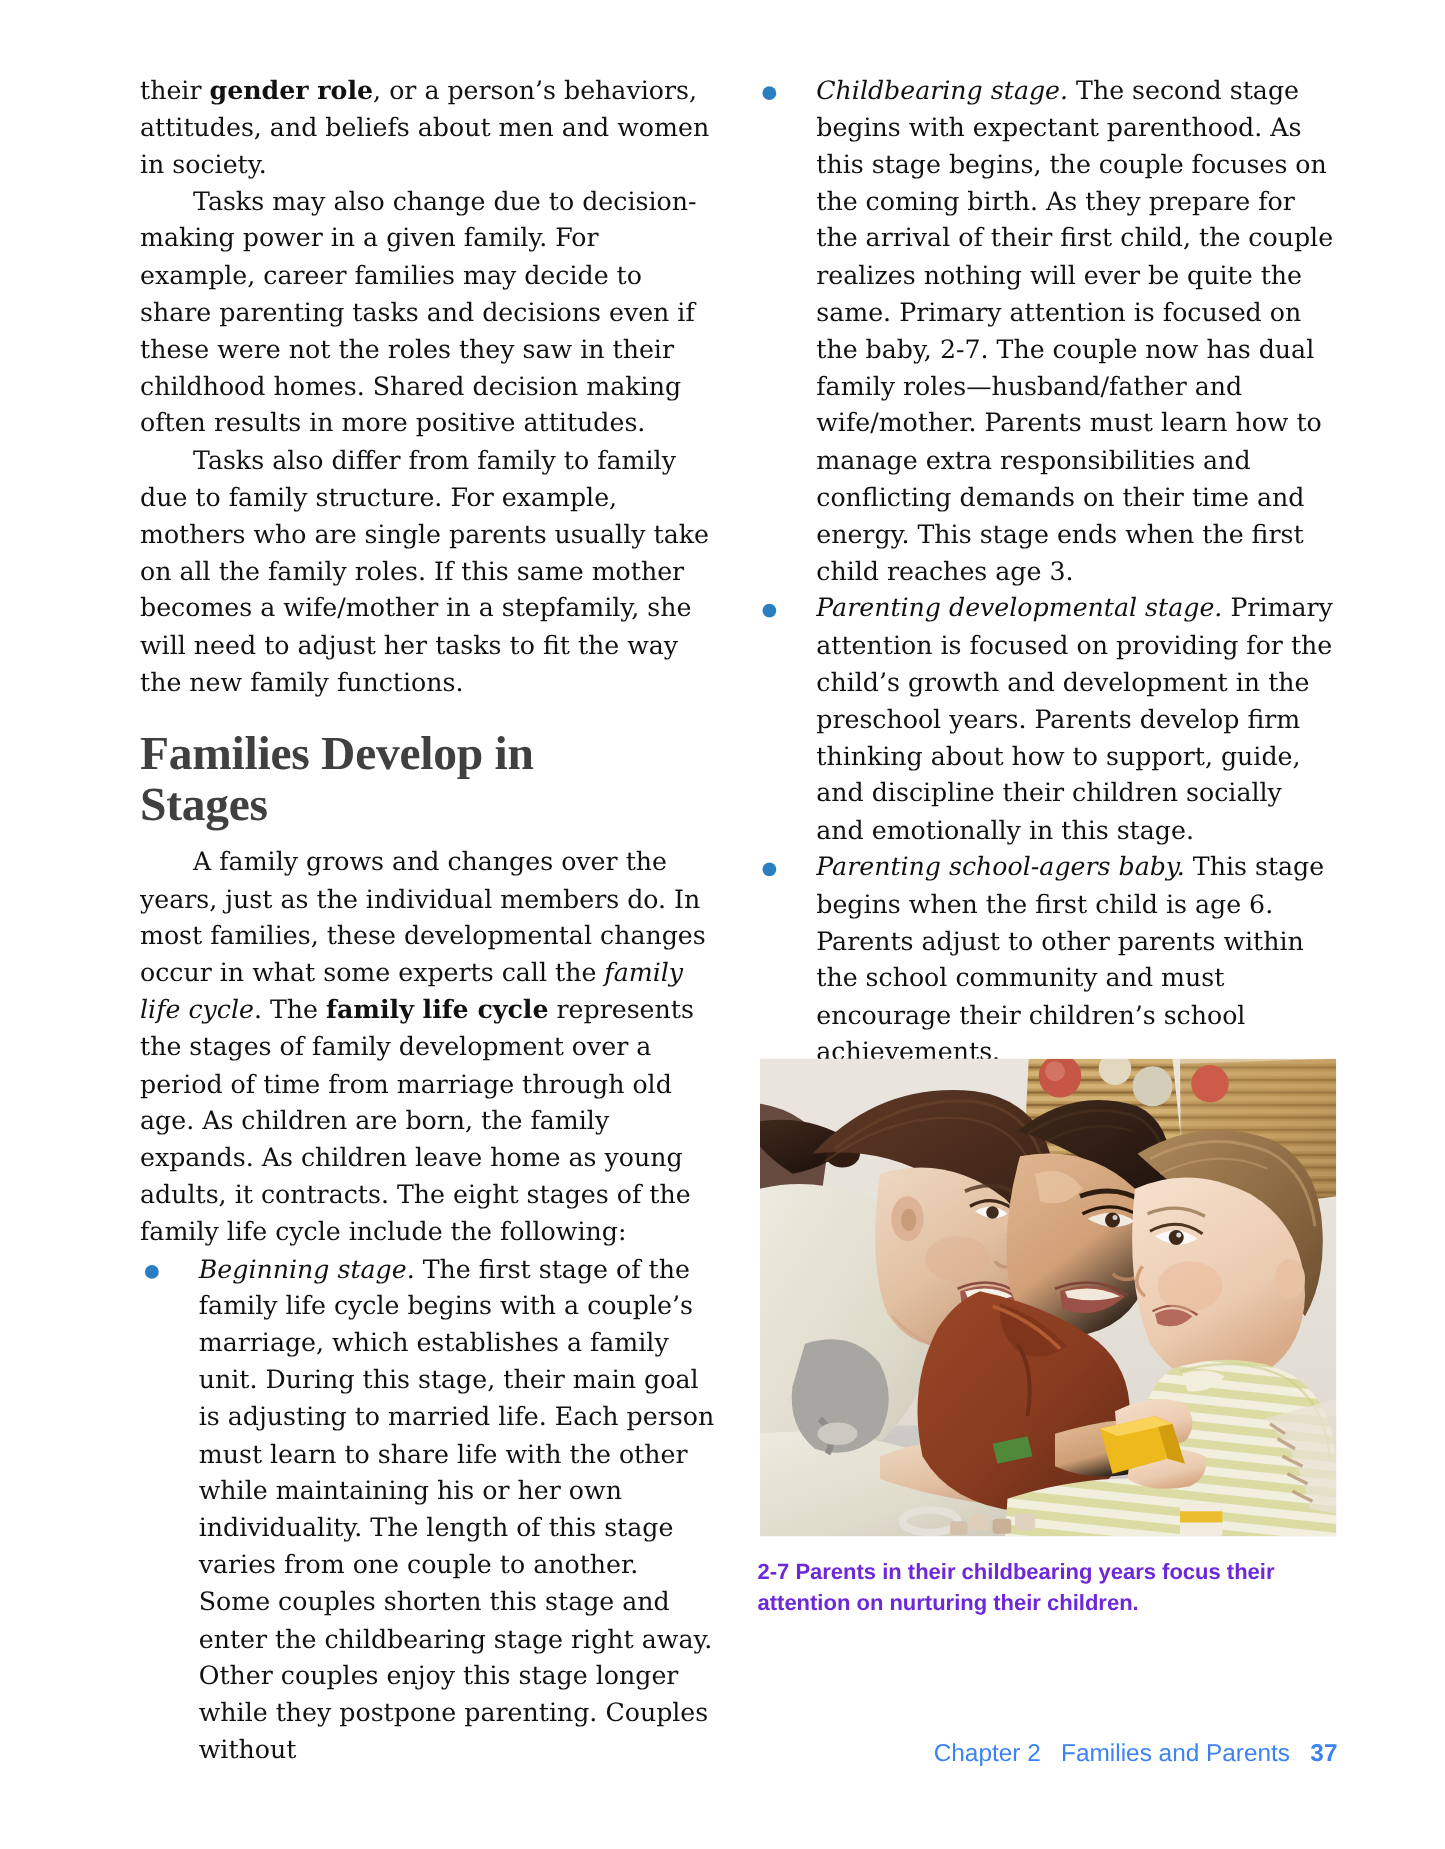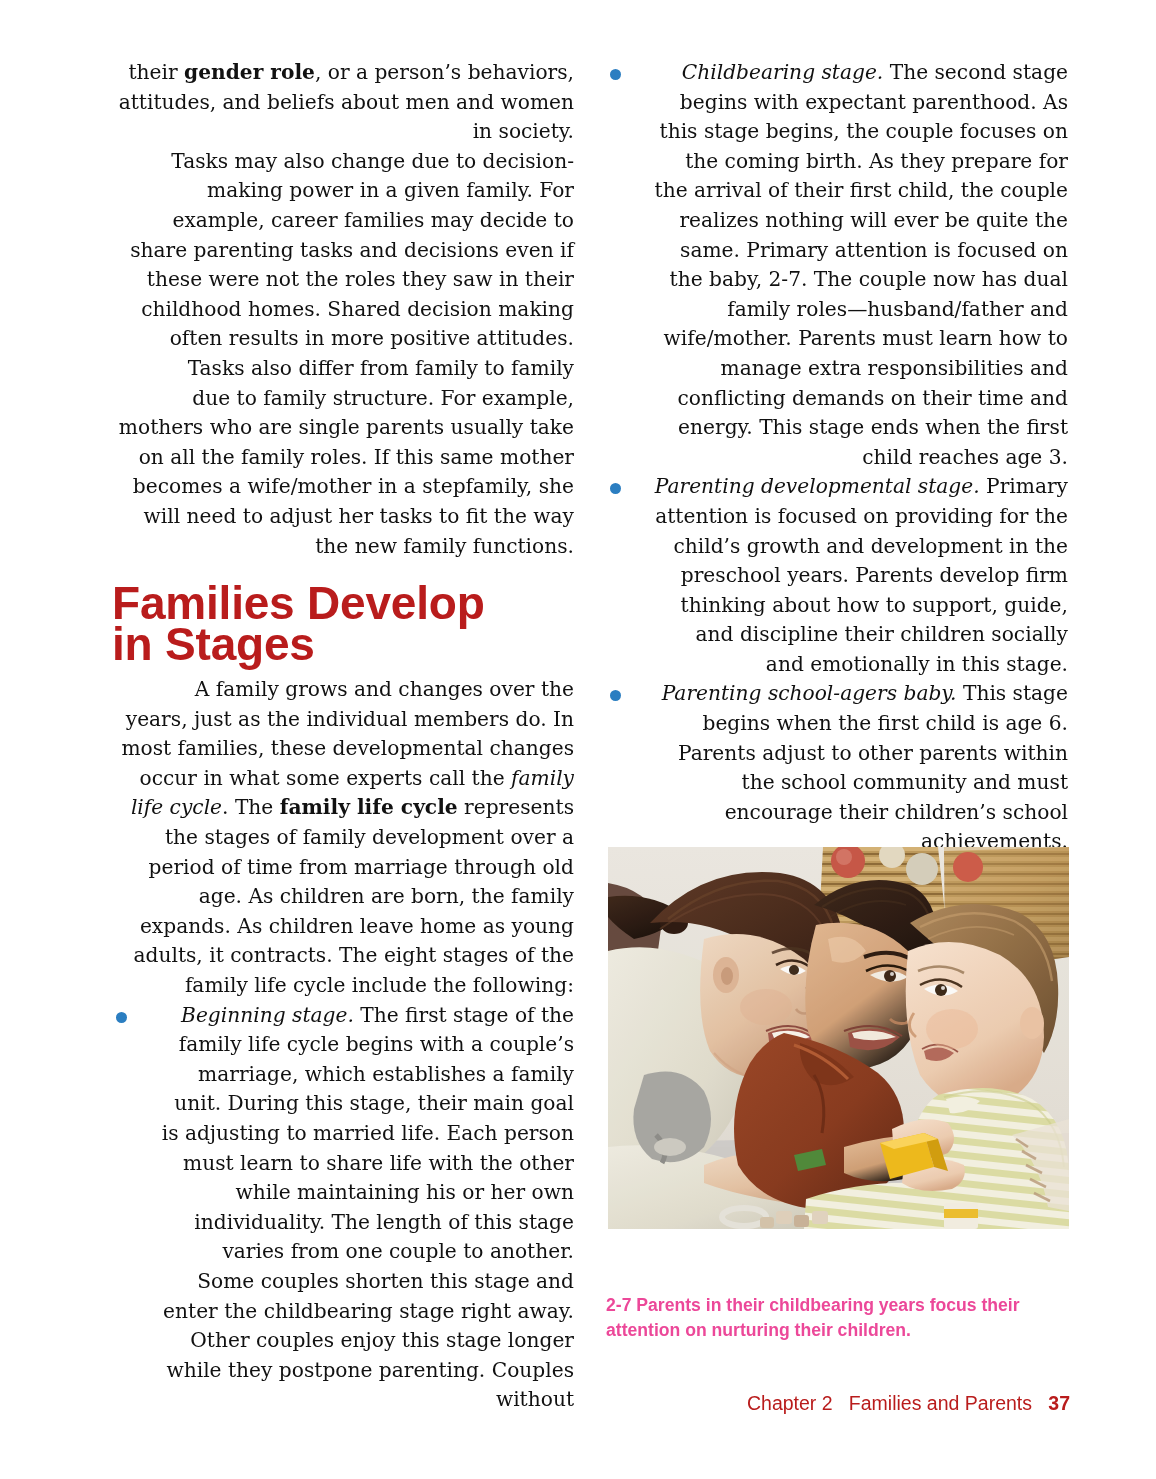--- a/index.html
+++ b/index.html
@@ -29,38 +29,38 @@
     top: 58px;
     width: 462px;
   }
   .col-left  { left: 112px; }
   .col-right { left: 606px; }
 
   .body-text {
     font-family: "DejaVu Serif", serif;
     font-size: 20.2px;
     line-height: 29.6px;
-    text-align: right;
+    text-align: left;
     color: #111111;
     margin: 0;
     -webkit-font-smoothing: antialiased;
   }
   .body-text.indent { text-indent: 2.1em; }
 
   .body-text b, .bold { font-weight: 700; }
   .body-text i, .ital { font-style: italic; }
   .bold-ital { font-weight: 400; font-style: italic; }
 
   
   .section-head {
-    font-family: Liberation Sans, sans-serif;
+    font-family: Liberation Serif, serif;
     font-weight: 700;
-    font-size: 46px;
+    font-size: 38px;
     line-height: 41px;
-    color: #b91c1c;
+    color: #404040;
     margin: 22px 0 10px 0;
     letter-spacing: -0.2px;
     max-width: 380px;
   }
 
   
   ul.bullets {
     list-style: none;
     margin: 0;
     padding: 0;
@@ -98,32 +98,31 @@
 
   .caption {
     position: absolute;
     left: 606px;
     top: 1245px;
     width: 466px;
     font-family: "Liberation Sans", sans-serif;
     font-weight: 700;
     font-size: 17.6px;
     line-height: 25px;
-    color: #ec4899;
-    margin-top: 48px;
+    color: #6d28d9;
   }
 
   
   .footer {
     position: absolute;
     right: 86px;
     top: 1392px;
     font-family: "Liberation Sans", sans-serif;
     font-size: 19.5px;
-    color: #b91c1c;
+    color: #3b82f6;
     white-space: pre;
   }
   .footer .pg { font-weight: 700; }
 </style>
 </head>
 <body>
 
 <div class="page">
 
   <div class="col col-left">

